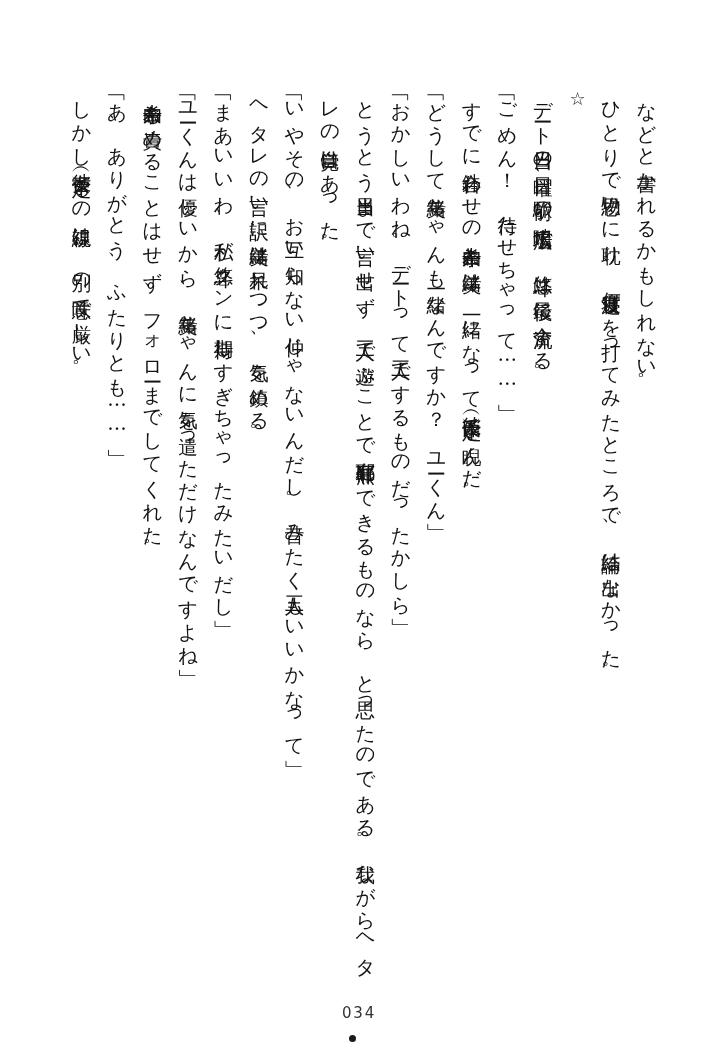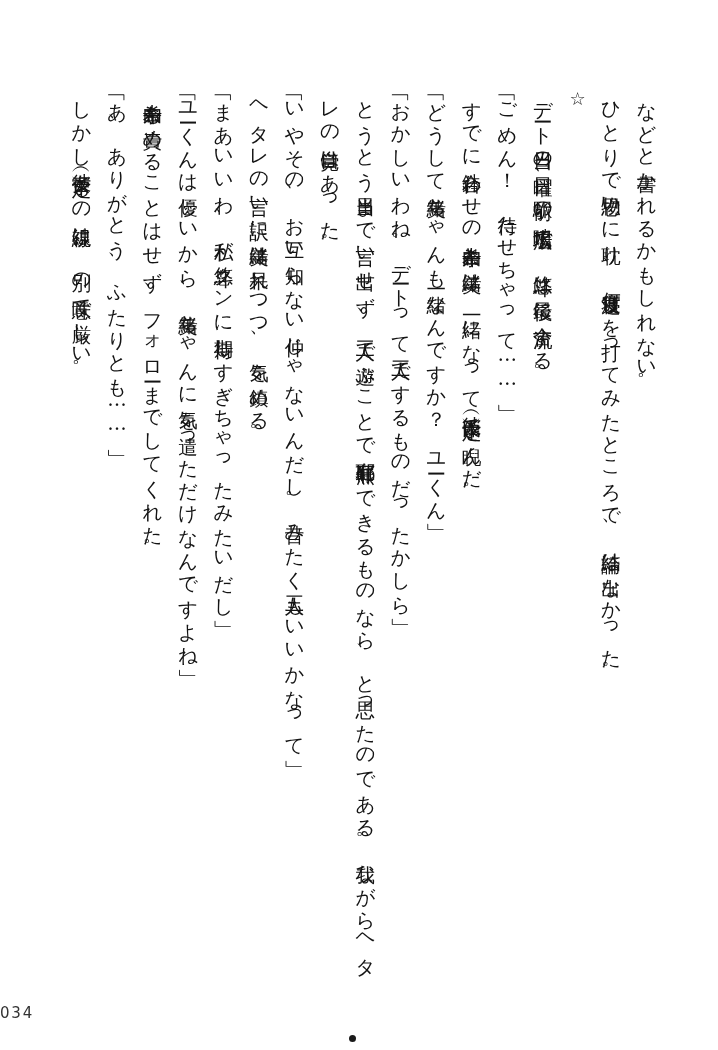--- a/index.html
+++ b/index.html
@@ -57,21 +57,21 @@
     font-size: 18px;
     color: #222;
   }
 
   
   .folio {
     position: absolute;
     bottom: 28px;
     left: 0;
     width: 718px;
-    text-align: left;
+    text-align: center;
     font-family: "DejaVu Sans", "Liberation Sans", sans-serif;
     font-size: 15px;
     letter-spacing: 0.12em;
     color: #333;
   }
 
   
   .bottom-mark {
     position: absolute;
     bottom: 8px;

